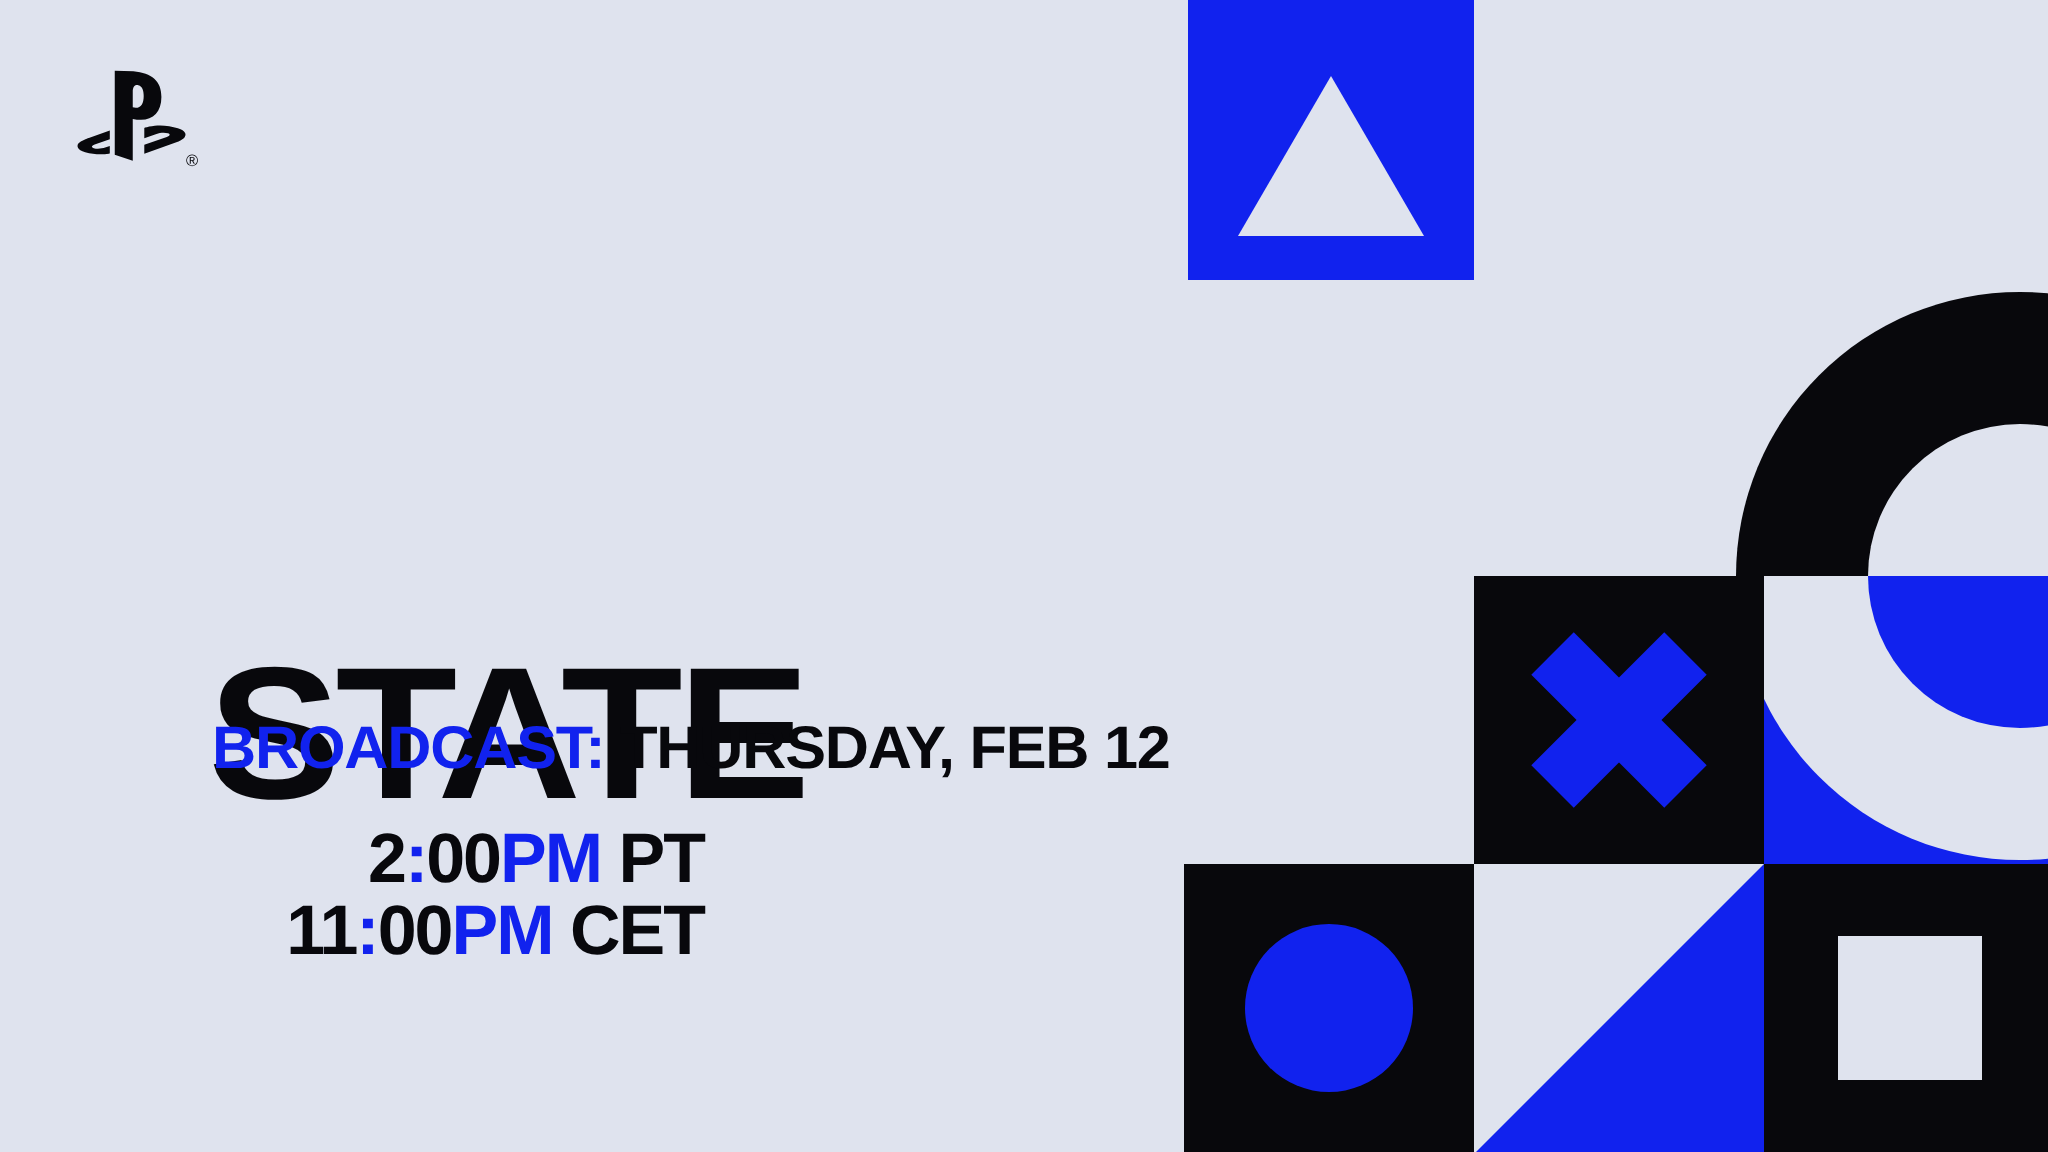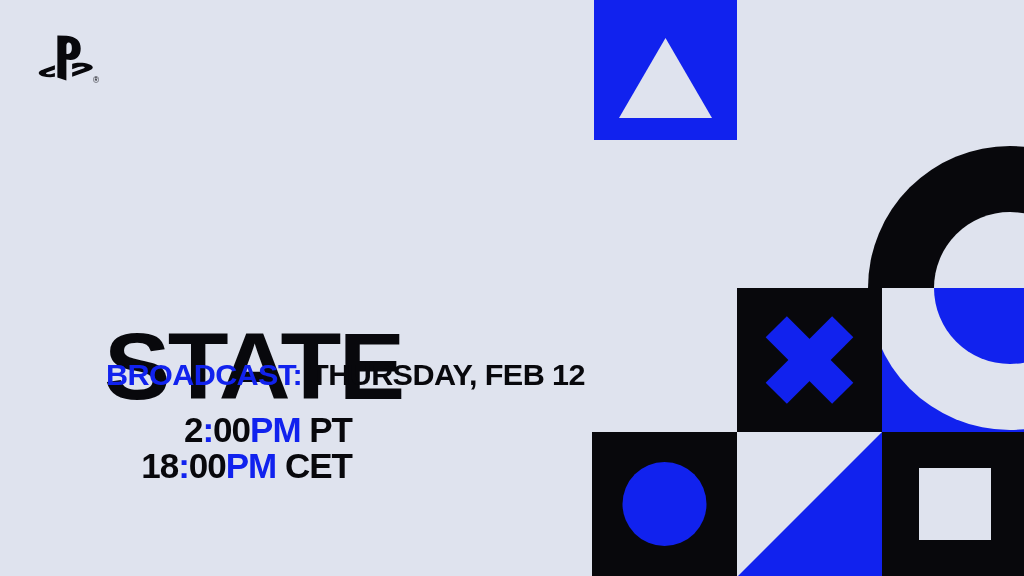--- a/index.html
+++ b/index.html
@@ -185,17 +185,17 @@
 
   <div class="broadcast">
     <span class="lbl">BROADCAST:</span><span>&nbsp;</span><span class="val">THURSDAY, FEB 12</span>
   </div>
 
   <div class="times">
     <span class="row">
       <span class="d">2</span><span class="c">:</span><span class="d">00</span><span class="ap">PM</span><span>&nbsp;</span><span class="tz">PT</span>
     </span>
     <span class="row">
-      <span class="d">18</span><span class="c">:</span><span class="d">00</span><span class="ap">PM</span><span>&nbsp;</span><span class="tz">CET</span>
+      <span class="d">11</span><span class="c">:</span><span class="d">00</span><span class="ap">PM</span><span>&nbsp;</span><span class="tz">CET</span>
     </span>
   </div>
 
 </div>
 
 </body></html>

